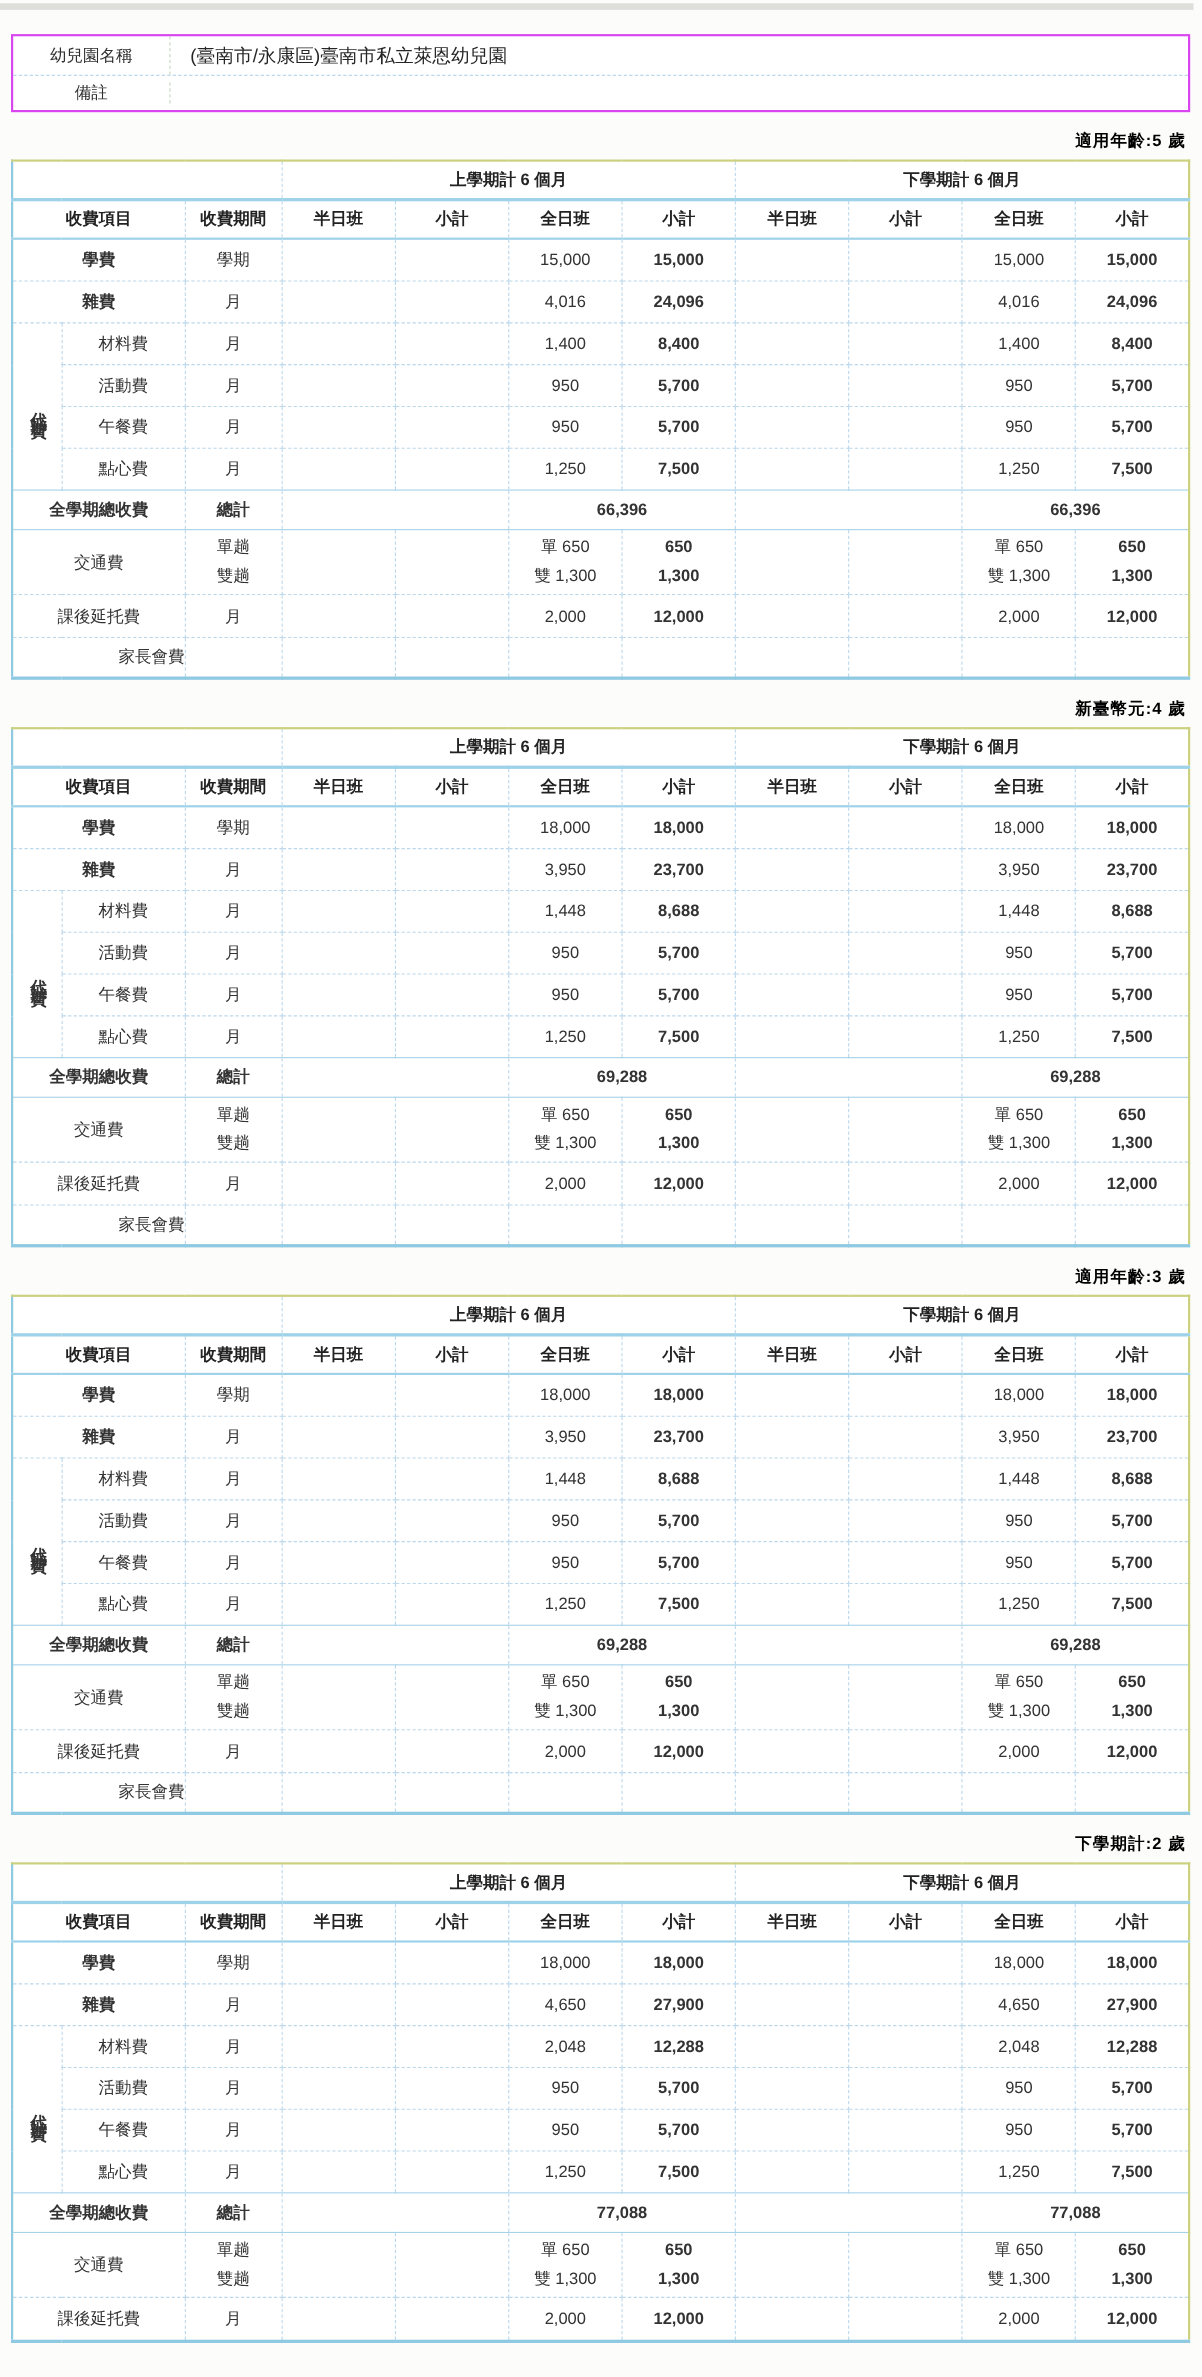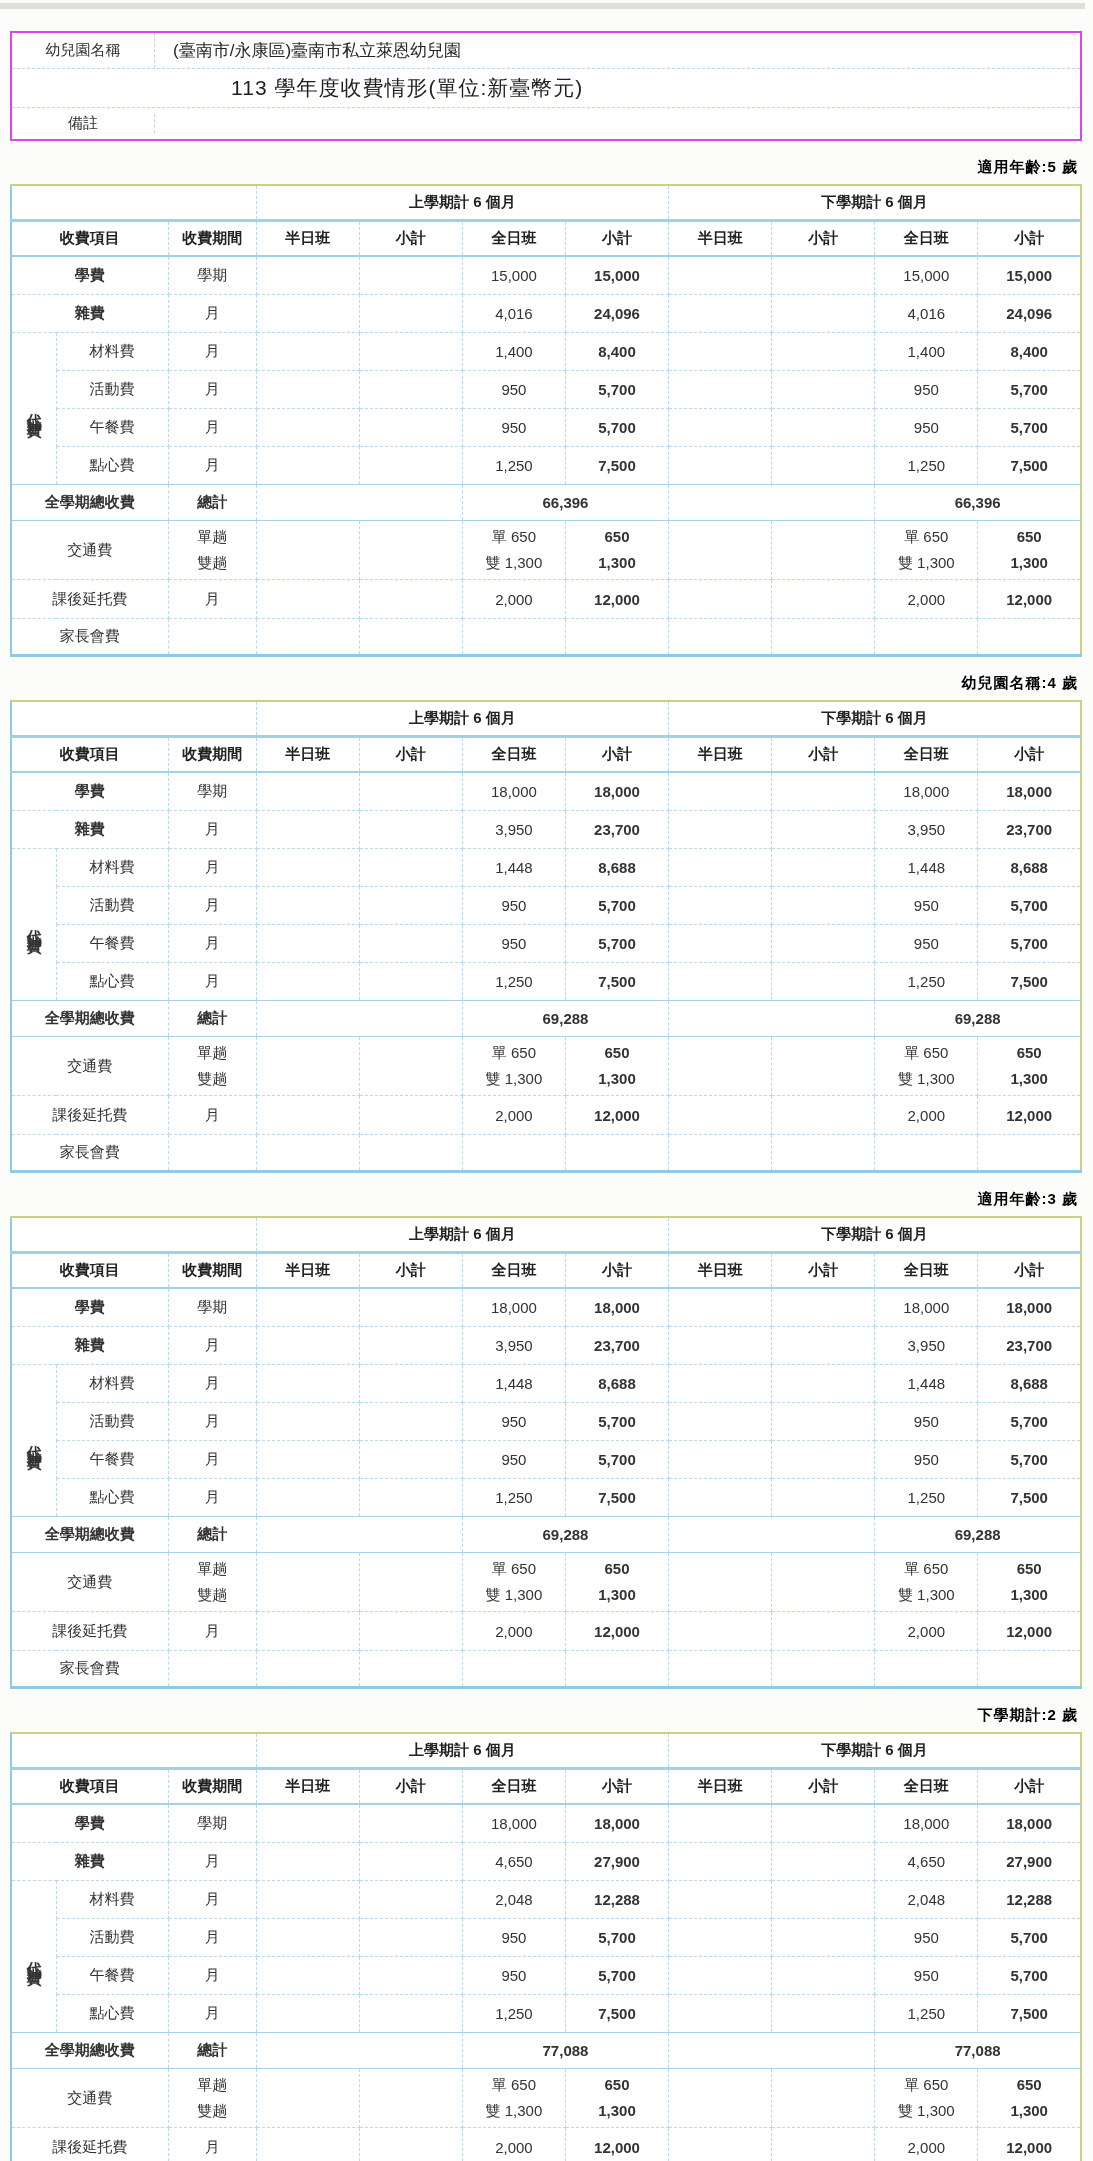--- a/index.html
+++ b/index.html
@@ -23,44 +23,41 @@
     border-top:2px solid #ccd180;border-right:2px solid #ccd180;
     border-left:2px solid #8fc9e2;border-bottom:3px solid #8fc9e2;}
   table.ft td{border:1px dashed #bcd8ec;font-size:15px;text-align:center;padding:0;vertical-align:middle;color:#333;overflow:hidden;}
   col.cg{width:45px;}  col.ci{width:112px;}  col.cp{width:88px;}  col.cn{width:103px;}
   tr.h1 td{height:33px;font-weight:600;color:#222;border-bottom:3px solid #9ed2e8;}
   tr.h2 td{height:33px;font-weight:600;color:#222;border-bottom:2px solid #9ed2e8;}
   tr.fee td{height:37px;}
   tr.tot td{height:35px;border-top:1px solid #a5d2e8;border-bottom:1px solid #a5d2e8;}
   tr.tr2 td{height:58px;}
   tr.aft td{height:38px;}
-  tr.par td{height:35px;}
+  tr.par td{height:35px;text-align:right;}
   td.name{font-weight:600;color:#2a2a2a;}
   td.subn{color:#454545;}
   td.per{color:#4d4d4d;}
   td.num{color:#2b2b2b;}
   .b{font-weight:700;color:#141414;}
   td.bb{font-weight:700;color:#141414;}
   td.vert{writing-mode:vertical-rl;text-orientation:upright;letter-spacing:5px;font-weight:600;color:#2a2a2a;}
   td .ln{display:block;line-height:26px;}
 </style>
 </head>
 <body>
 
 <div class="scan-strip"></div>
 
 <div class="hbox">
   <div class="hrow hrow1">
     <div class="hlabel">幼兒園名稱</div>
     <div class="hsep"></div>
     <div class="hvalue">(臺南市/永康區)臺南市私立萊恩幼兒園</div>
   </div>
-  <div class="hrow hrow2">
-    <div class="htitle">113 學年度收費情形(單位:新臺幣元)</div>
-  </div>
   <div class="hrow hrow3">
     <div class="hlabel">備註</div>
     <div class="hsep"></div>
   </div>
 </div>
 
 <div class="sect">
   <div class="age">適用年齡:5 歲</div>
   <table class="ft">
     <colgroup>
@@ -224,21 +221,21 @@
       <td></td>
           <td></td>
       <td></td>
           <td></td>
     </tr>
   </tbody>
     </table>
 </div>
 
 <div class="sect">
-  <div class="age">幼兒園名稱:4 歲</div>
+  <div class="age">新臺幣元:4 歲</div>
   <table class="ft">
     <colgroup>
         <col class="cg">
         <col class="ci">
         <col class="cp">
         <col class="cn">
         <col class="cn">
         <col class="cn">
         <col class="cn">
         <col class="cn">

